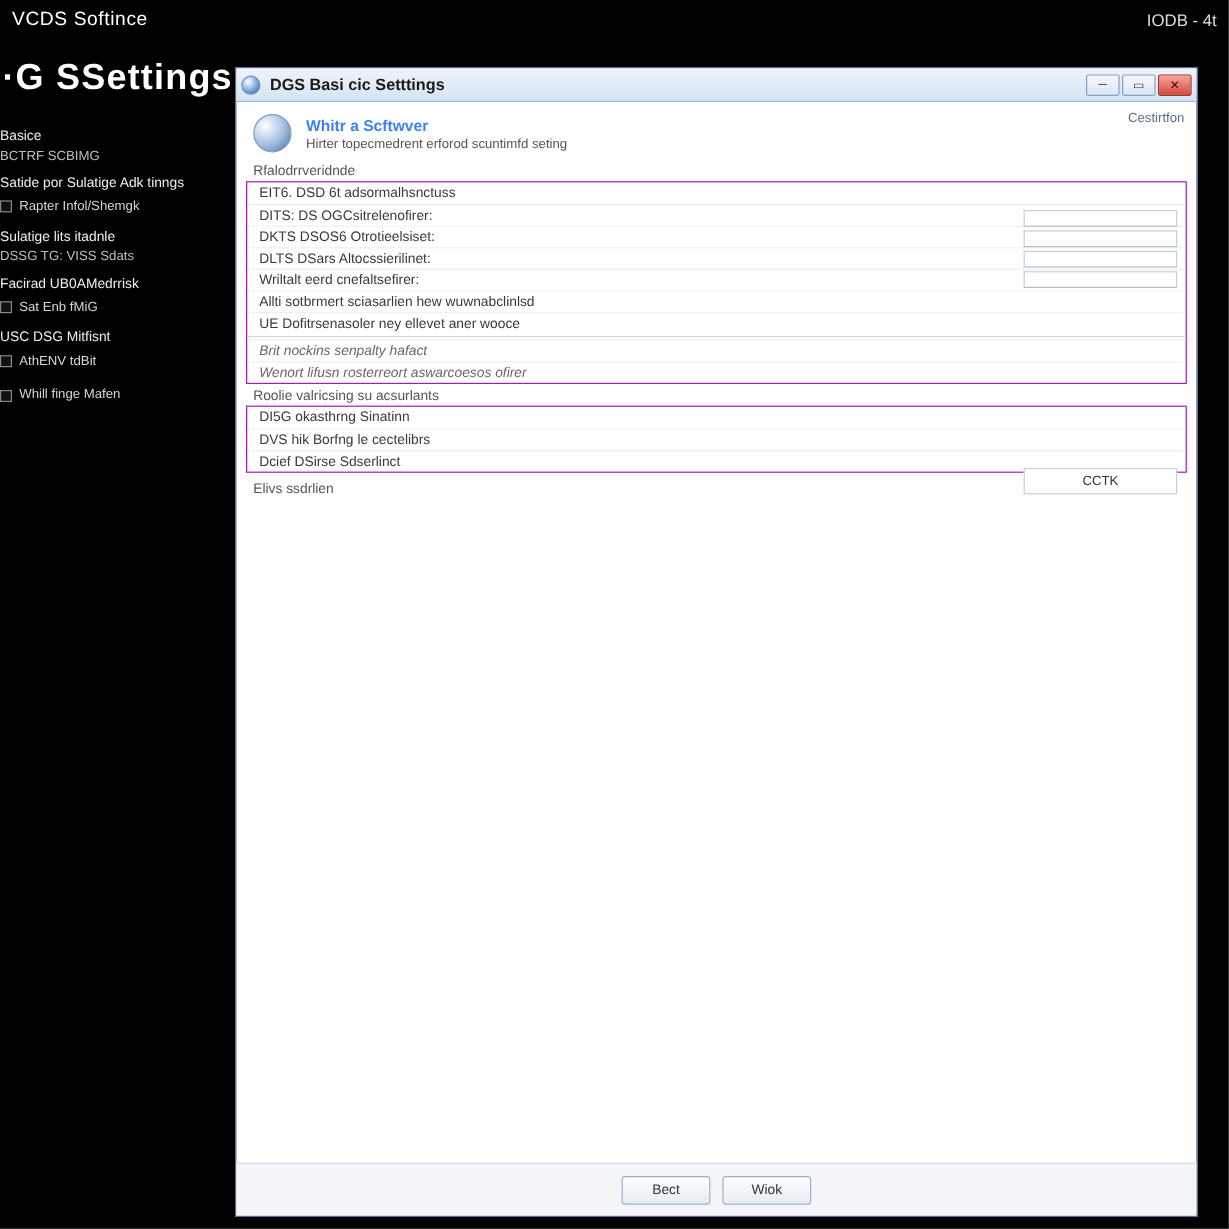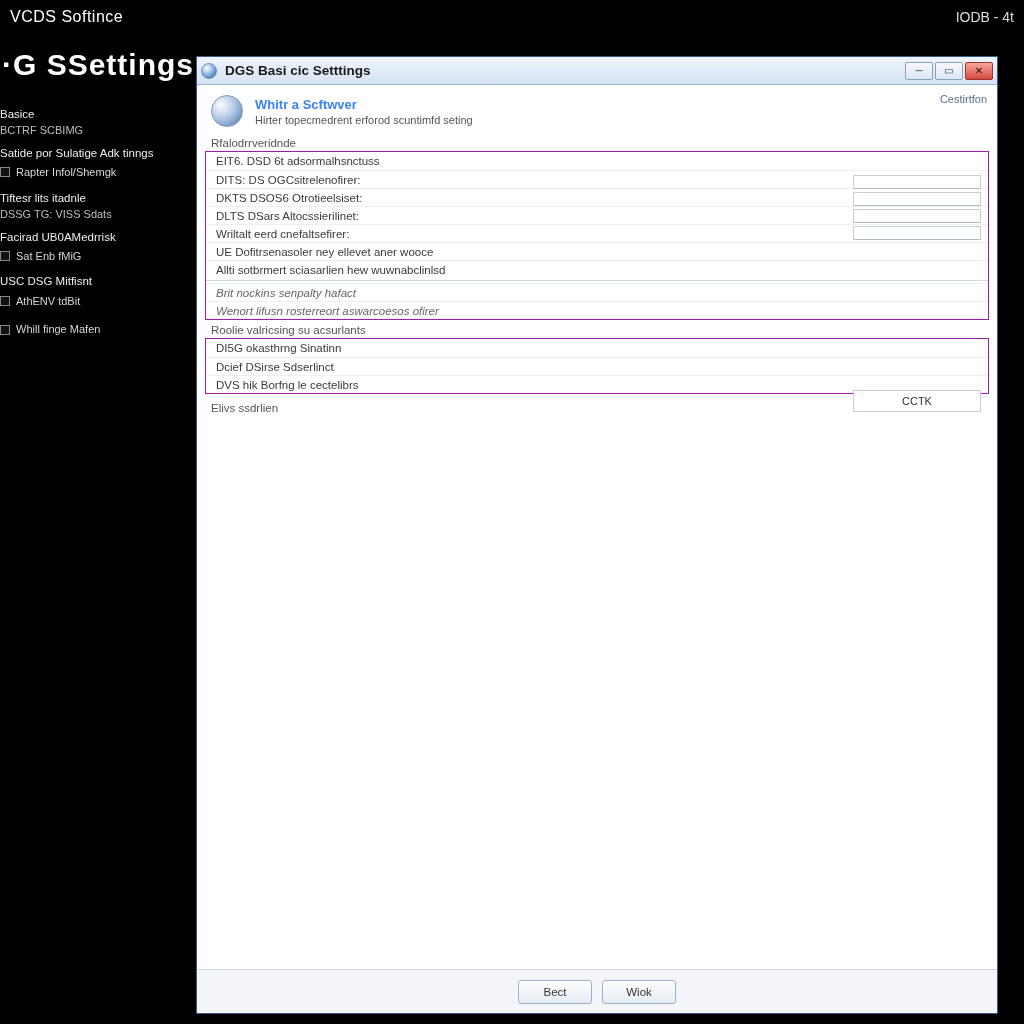--- a/index.html
+++ b/index.html
@@ -96,21 +96,21 @@
       <div class="sub">BCTRF SCBIMG</div>
     </div>
     <div class="grp">
       <div class="hdr">Satide por Sulatige Adk tinngs</div>
       <div class="item">
         <span class="cb"></span>
         <span>Rapter Infol/Shemgk</span>
       </div>
     </div>
     <div class="grp">
-      <div class="hdr">Tiftesr lits itadnle</div>
+      <div class="hdr">Sulatige lits itadnle</div>
       <div class="sub">DSSG TG: VISS Sdats</div>
     </div>
     <div class="grp">
       <div class="hdr">Facirad UB0AMedrrisk</div>
       <div class="item">
         <span class="cb"></span>
         <span>Sat Enb fMiG</span>
       </div>
     </div>
     <div class="grp">
@@ -151,39 +151,39 @@
       </div>
     </div>
 
     <div class="section-lbl">Rfalodrrveridnde</div>
     <div class="panel" id="panel1">
         <div class="prow">EIT6. DSD 6t adsormalhsnctuss</div>
         <div class="prow">DITS: DS OGCsitrelenofirer:</div>
         <div class="prow">DKTS DSOS6 Otrotieelsiset:</div>
         <div class="prow">DLTS DSars Altocssierilinet:</div>
         <div class="prow">Wriltalt eerd cnefaltsefirer:</div>
+        <div class="prow">Allti sotbrmert sciasarlien hew wuwnabclinlsd</div>
         <div class="prow">UE Dofitrsenasoler ney ellevet aner wooce</div>
-        <div class="prow">Allti sotbrmert sciasarlien hew wuwnabclinlsd</div>
         <div class="sep"></div>
         <div class="prow" style="font-style: italic; color: rgb(102, 102, 102);">Brit nockins senpalty hafact</div>
         <div class="prow" style="font-style: italic; color: rgb(102, 102, 102);">Wenort lifusn rosterreort aswarcoesos ofirer</div>
       </div>
 
     <div class="side-input-stack">
       <div class="inp"></div>
       <div class="inp"></div>
       <div class="inp"></div>
       <div class="inp"></div>
     </div>
 
     <div class="section-lbl">Roolie valricsing su acsurlants</div>
     <div class="panel" id="panel2">
         <div class="prow">DI5G okasthrng Sinatinn</div>
+        <div class="prow">DVS hik Borfng le cectelibrs</div>
         <div class="prow">Dcief DSirse Sdserlinct</div>
-        <div class="prow">DVS hik Borfng le cectelibrs</div>
       </div>
 
     <div class="ok-chip">CCTK</div>
 
     <div class="section-lbl" style="margin-top:4px;">Elivs ssdrlien</div>
   </div>
 
   <div class="dlg-foot">
     <div class="btn">Bect</div>
     <div class="btn">Wiok</div>

